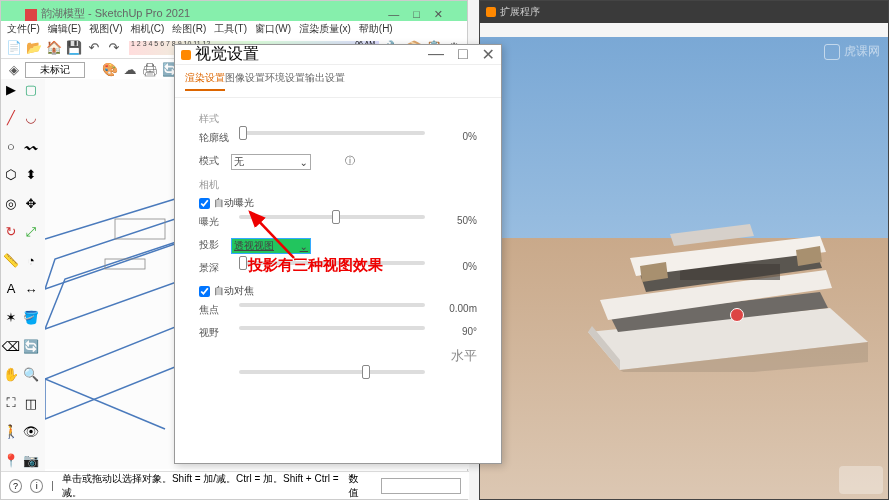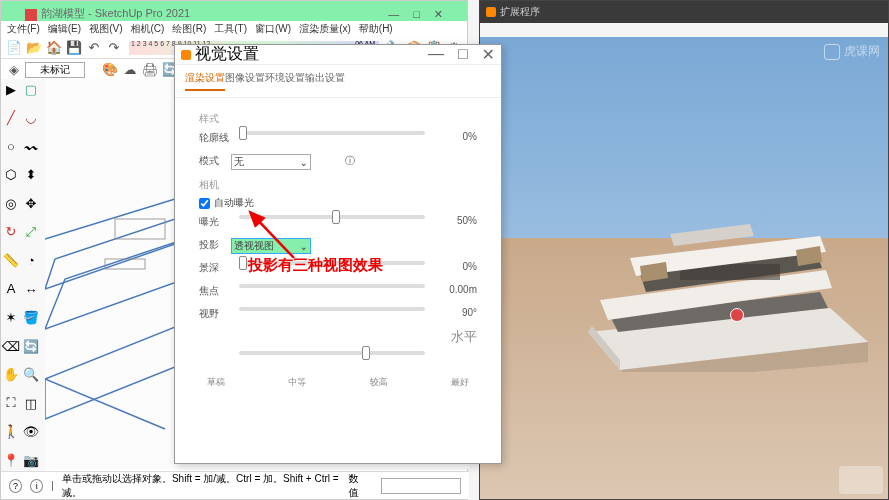--- a/index.html
+++ b/index.html
@@ -41,21 +41,21 @@
 .dialog-tabs .tab { color: #666; cursor: pointer; padding-bottom: 4px; }
 .dialog-tabs .tab.active { color: #d60; border-bottom: 2px solid #d60; }
 .dialog-body { padding: 8px 24px; font-size: 10px; color: #444; }
 .section-label { color: #999; font-size: 10px; margin: 6px 0 4px; }
 .form-row { display: flex; margin: 5px 0; height: 18px; }
 .form-label { width: 32px; color: #555; }
 .form-slider { flex: 1; height: 4px; background: #ddd; position: relative; margin: 0 8px; border-radius: 2px; }
 .form-slider .thumb { position: absolute; width: 8px; height: 14px; background: #fff; border: 1px solid #888; border-radius: 2px; top: -5px; }
 .form-value { width: 44px; text-align: right; font-size: 10px; color: #555; }
 .form-select { width: 80px; height: 16px; border: 1px solid #aaa; font-size: 10px; padding: 0 2px; background: #fff; display: flex; align-items: center; justify-content: space-between; }
-.form-select.highlight { border: 1px solid #3af; background: #86efac; }
+.form-select.highlight { border: 1px solid #3af; background: #22c55e; text-decoration: underline; }
 .checkbox-row { display: flex; align-items: center; gap: 4px; margin: 4px 0; }
 .checkbox-row input { width: 11px; height: 11px; }
 .quality-labels { display: flex; justify-content: space-between; font-size: 9px; color: #888; padding: 2px 8px; }
 
 
 .red-arrow { position: absolute; left: 244px; top: 206px; z-index: 15; pointer-events: none; }
 .annotation-text { position: absolute; left: 248px; top: 256px; z-index: 15; color: #e00; font-size: 15px; font-weight: bold; }
 
 
 .render-window { position: absolute; right: 0; top: 0; width: 410px; height: 500px; border: 1px solid #444; overflow: hidden; }
@@ -232,44 +232,42 @@
           <span>⌄</span>
         </div>
     </div>
     <div class="form-row">
       <span class="form-label">景深</span>
       <div class="form-slider">
           <div class="thumb" style="left:0"></div>
         </div>
       <span class="form-value">0%</span>
     </div>
+    <div class="checkbox-row">
+      <input type="checkbox" checked="" style="">
+      <span>自动对焦</span>
+    </div>
     <div class="form-row">
       <span class="form-label">焦点</span>
       <div class="form-slider"></div>
       <span class="form-value">0.00m</span>
     </div>
     <div class="form-row">
       <span class="form-label">视野</span>
       <div class="form-slider"></div>
       <span class="form-value">90°</span>
     </div>
     <div style="text-align:right;font-size:13px;color:#888;margin-top:-2px">水平</div>
 
     <div class="form-row">
       <span class="form-label"></span>
       <div class="form-slider">
           <div class="thumb" style="left:66%"></div>
         </div>
       <span class="form-value"></span>
-    </div>
-    <div class="quality-labels">
-      <span>草稿</span>
-      <span>中等</span>
-      <span>较高</span>
-      <span>最好</span>
     </div>
   </div>
 </div>
 
 <svg class="red-arrow" width="60" height="56">
   <defs>
       <marker id="ah" markerWidth="8" markerHeight="8" refX="6" refY="3" orient="auto">
         <polygon points="0,0 7,3 0,6" fill="#e00"></polygon>
       </marker>
     </defs>

